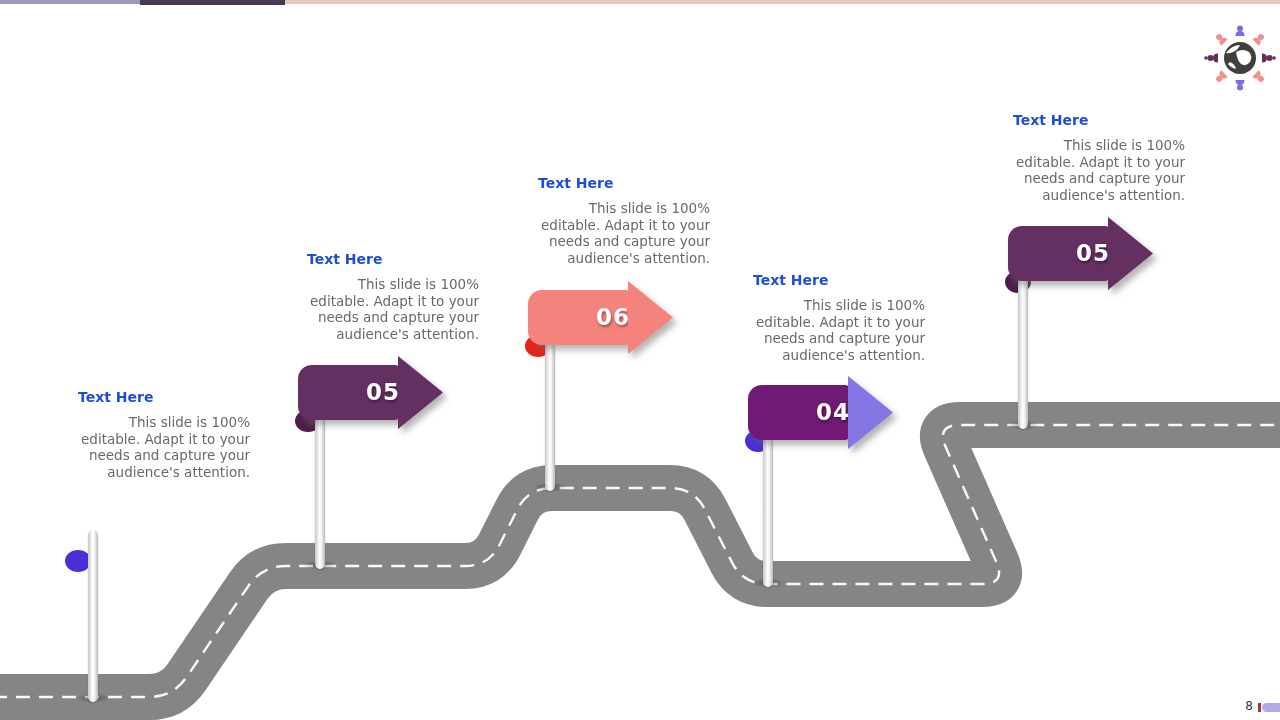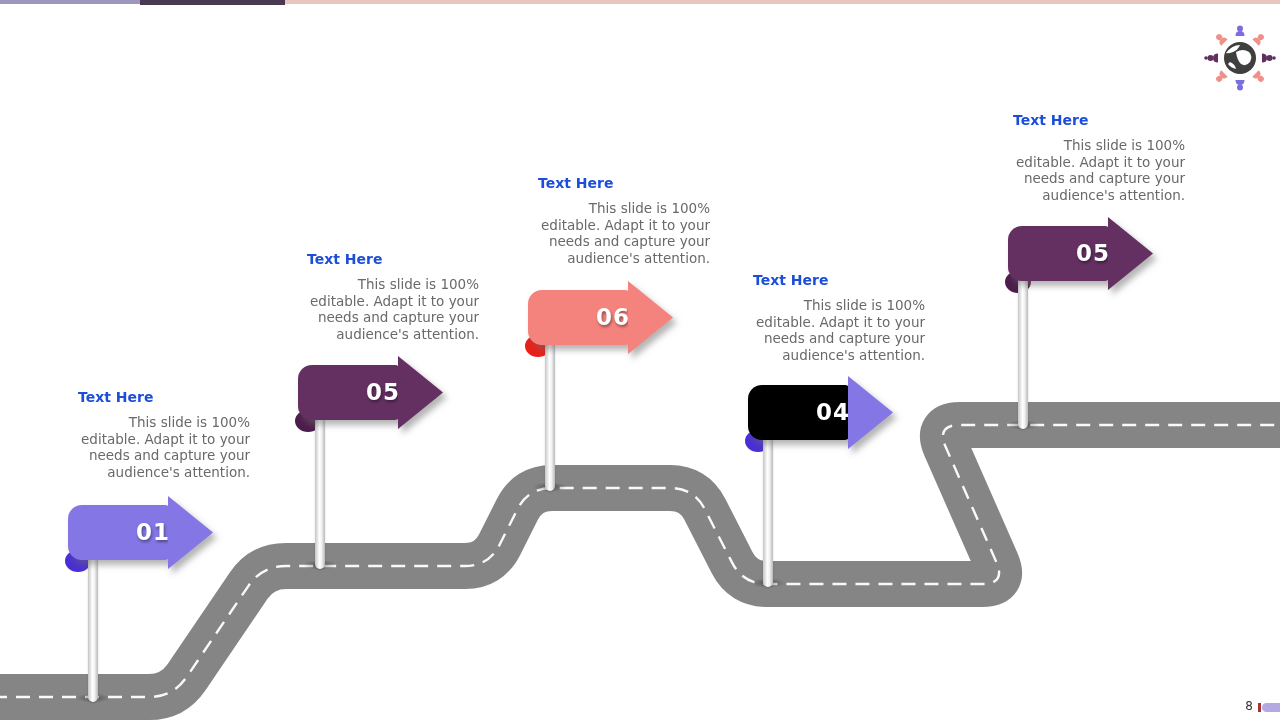--- a/index.html
+++ b/index.html
@@ -168,26 +168,20 @@
     <div class="mtext">
       <div class="mtitle">Text Here</div>
       <div class="mdesc">This slide is 100%
 editable. Adapt it to your
 needs and capture your
 audience's attention.</div>
     </div>
     <div class="pole-shadow"></div>
     <div class="fold" style="background: rgb(75, 47, 212);"></div>
     <div class="pole"></div>
-    <div class="sign">
-      <div class="sign-body" style="background: rgb(132, 118, 228);">
-        <span class="sign-num">01</span>
-      </div>
-      <div class="arrowhead" style="background: rgb(132, 118, 228);"></div>
-    </div>
   </div>
 
   <div class="milestone m2">
     <div class="mtext">
       <div class="mtitle">Text Here</div>
       <div class="mdesc">This slide is 100%
 editable. Adapt it to your
 needs and capture your
 audience's attention.</div>
     </div>
@@ -226,21 +220,21 @@
       <div class="mtitle">Text Here</div>
       <div class="mdesc">This slide is 100%
 editable. Adapt it to your
 needs and capture your
 audience's attention.</div>
     </div>
     <div class="pole-shadow"></div>
     <div class="fold" style="background: rgb(75, 47, 212);"></div>
     <div class="pole"></div>
     <div class="sign">
-      <div class="sign-body" style="background: #000000;">
+      <div class="sign-body" style="background: #701a75;">
         <span class="sign-num">04</span>
       </div>
       <div class="arrowhead" style="background: rgb(132, 118, 228);"></div>
     </div>
   </div>
 
   <div class="milestone m5">
     <div class="mtext">
       <div class="mtitle">Text Here</div>
       <div class="mdesc">This slide is 100%

